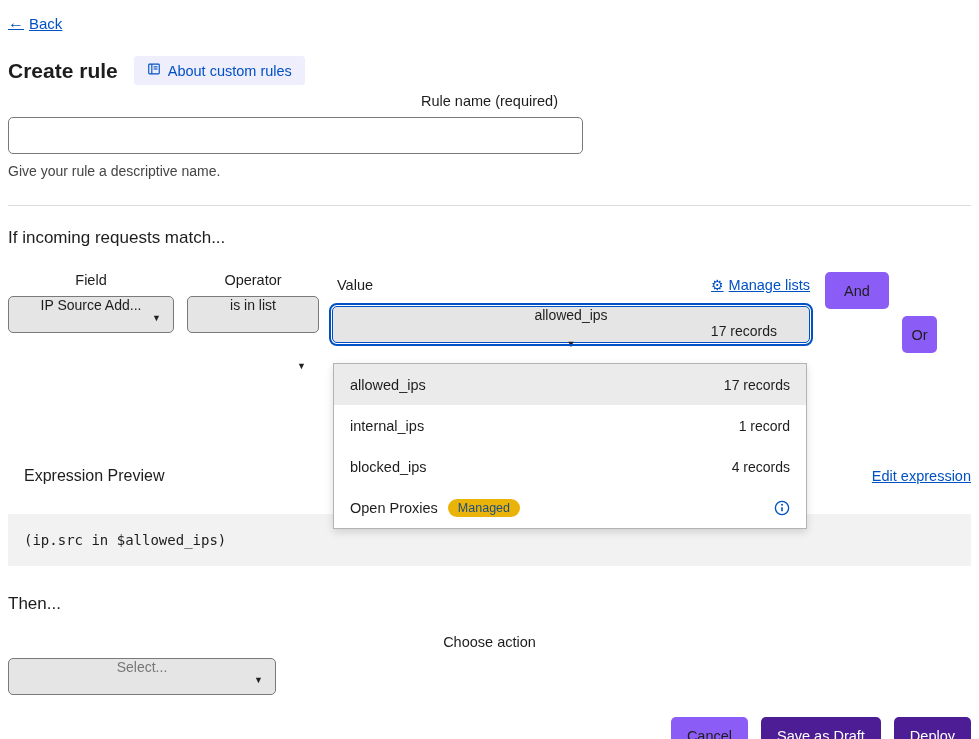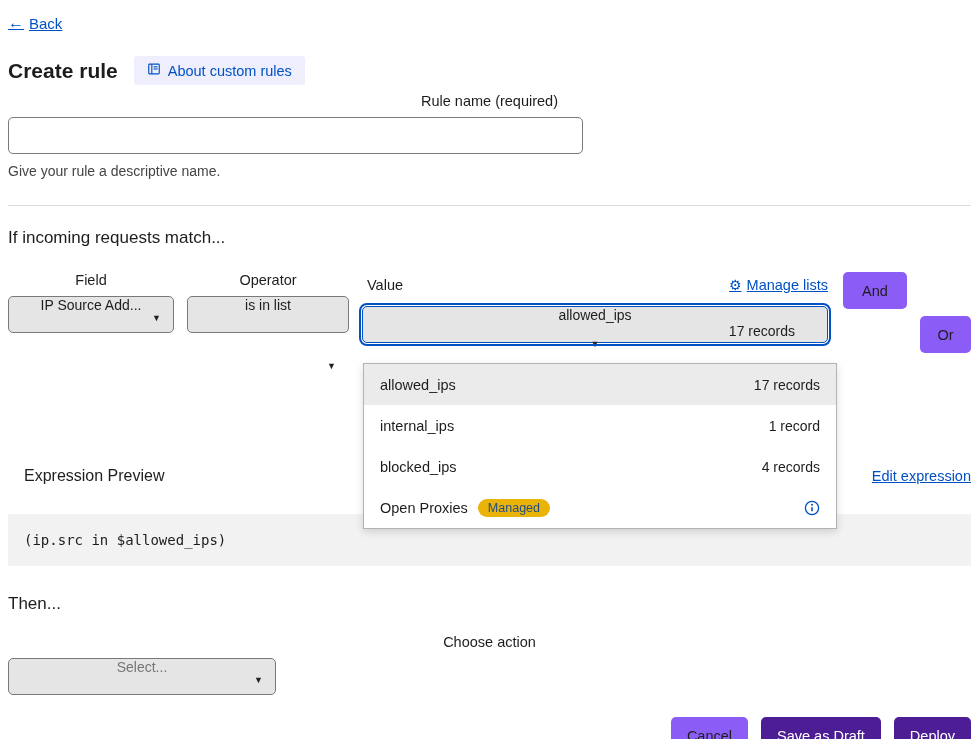--- a/index.html
+++ b/index.html
@@ -51,21 +51,21 @@
   .match-row { display: flex; gap: 13px; position: relative; }
   .col { display: flex; flex-direction: column; }
 
   .select {
     height: 37px; border: 1px solid #797979; border-radius: 5px;
     background: #e5e5e5; display: flex; align-items: center;
     padding: 0 12px; font-size: 14px; cursor: pointer; flex-direction: column;
   }
   .select .chev { font-size: 9px; color: #222; margin-left: auto; }
   .field-select { width: 166px; }
-  .operator-select { width: 162px; gap: 48px; }
+  .operator-select { width: 132px; gap: 48px; }
 
   .value-col { width: 478px; position: relative; }
   .value-label-row { display: flex; justify-content: space-between; align-items: center; margin-bottom: 8px; }
   .value-label-row label { margin: 5px; }
   .manage-lists {
     display: inline-flex; align-items: center; gap: 5px;
     font-size: 14.5px; text-decoration: underline;
   }
   .manage-lists .gear { text-decoration: none; font-size: 14px; }
 
@@ -78,21 +78,21 @@
   .value-select .chev { margin-left: 0; }
 
   .andor { display: flex; gap: 13px; align-self: flex-end; margin-left: 2px; }
   .btn {
     height: 37px; border: none; border-radius: 5px;
     font-size: 14.5px; cursor: pointer;
     font-family: "Liberation Sans", sans-serif;
   }
   .btn.gray { background: #8b5cf6; color: #1d1d1d; }
   .and-btn { width: 64px; }
-  .or-btn { width: 51px; margin-top: 44px; }
+  .or-btn { width: 35px; margin-top: 44px; }
 
   
   .dropdown {
     position: absolute; top: calc(100% + 10px); left: 1px;
     width: 474px; background: #fff;
     border: 1px solid #b3b3b3;
     box-shadow: 0 3px 8px rgba(0,0,0,0.14);
     z-index: 20;
   }
   .dd-row {

